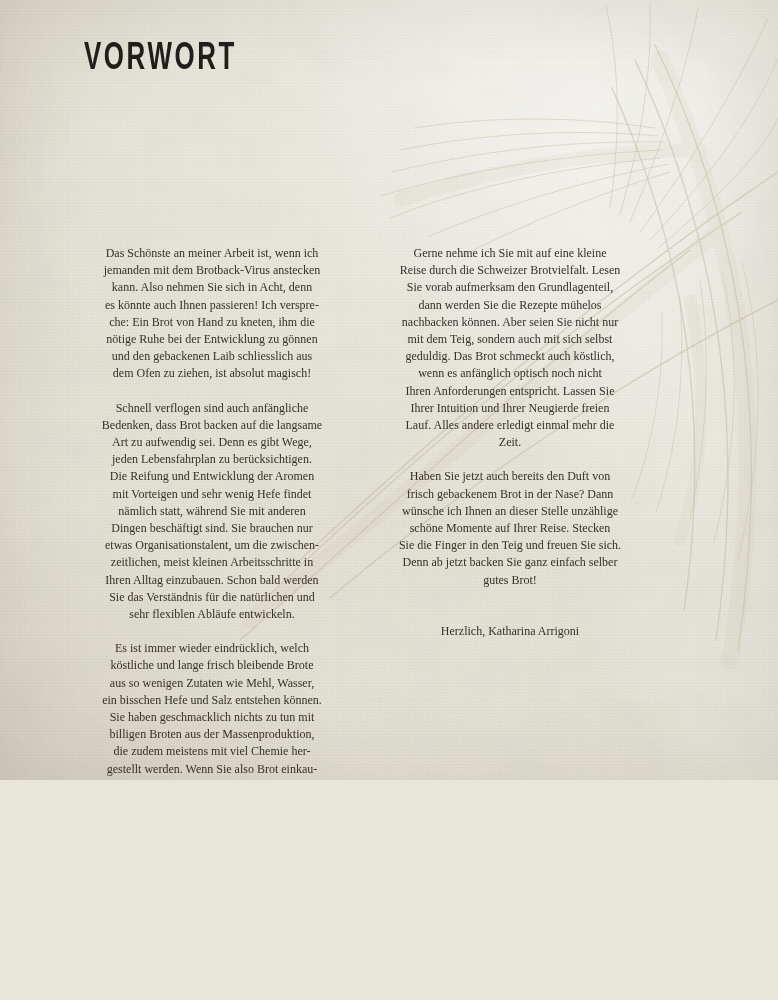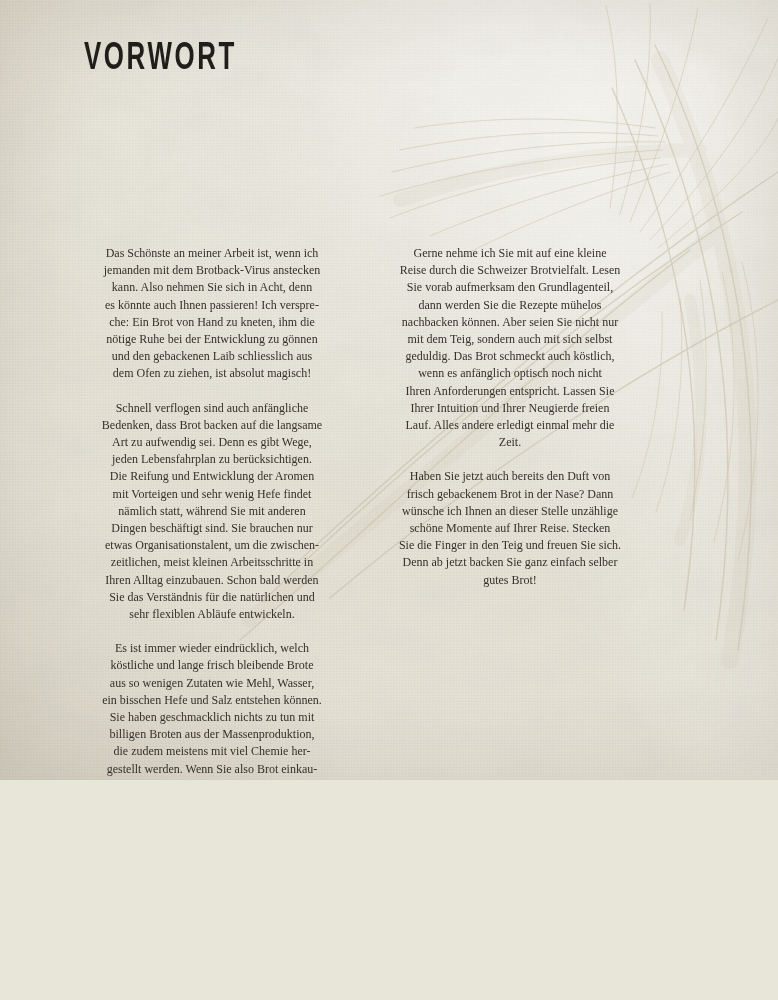--- a/index.html
+++ b/index.html
@@ -190,20 +190,21 @@
 Ihrer Intuition und Ihrer Neugierde freien
 Lauf. Alles andere erledigt einmal mehr die
 Zeit.</p>
     <p class="para">Haben Sie jetzt auch bereits den Duft von
 frisch gebackenem Brot in der Nase? Dann
 wünsche ich Ihnen an dieser Stelle unzählige
 schöne Momente auf Ihrer Reise. Stecken
 Sie die Finger in den Teig und freuen Sie sich.
 Denn ab jetzt backen Sie ganz einfach selber
 gutes Brot!</p>
+    <p class="signoff">Herzlich, Katharina Arrigoni</p>
   </div>
 
   <div class="footer">
     <span class="section">Vorwort</span>
     <span class="pagenum">9</span>
   </div>
 
 </div>
 
 </body></html>

